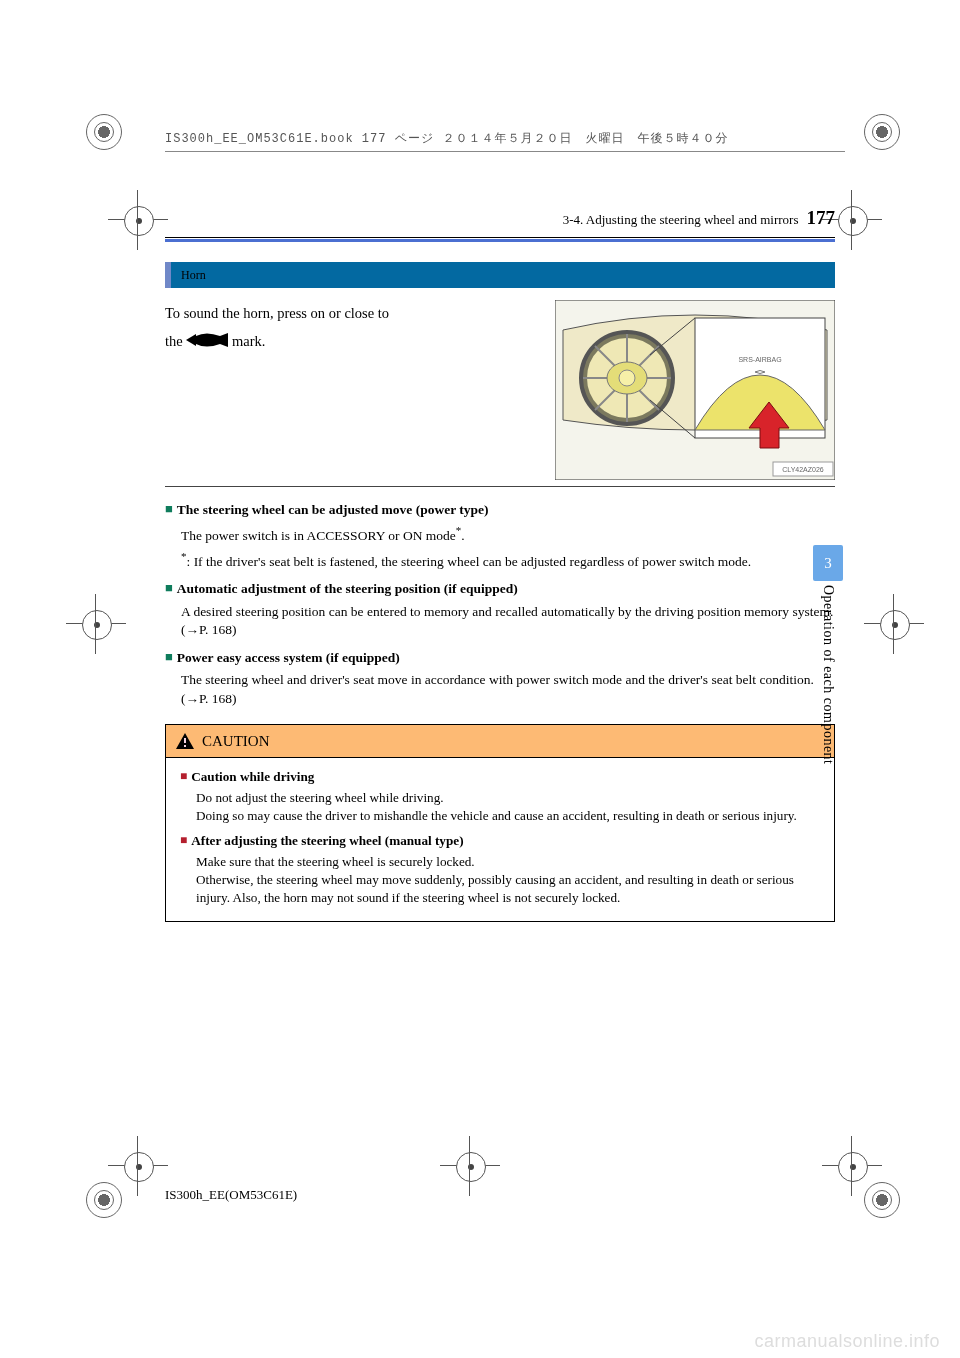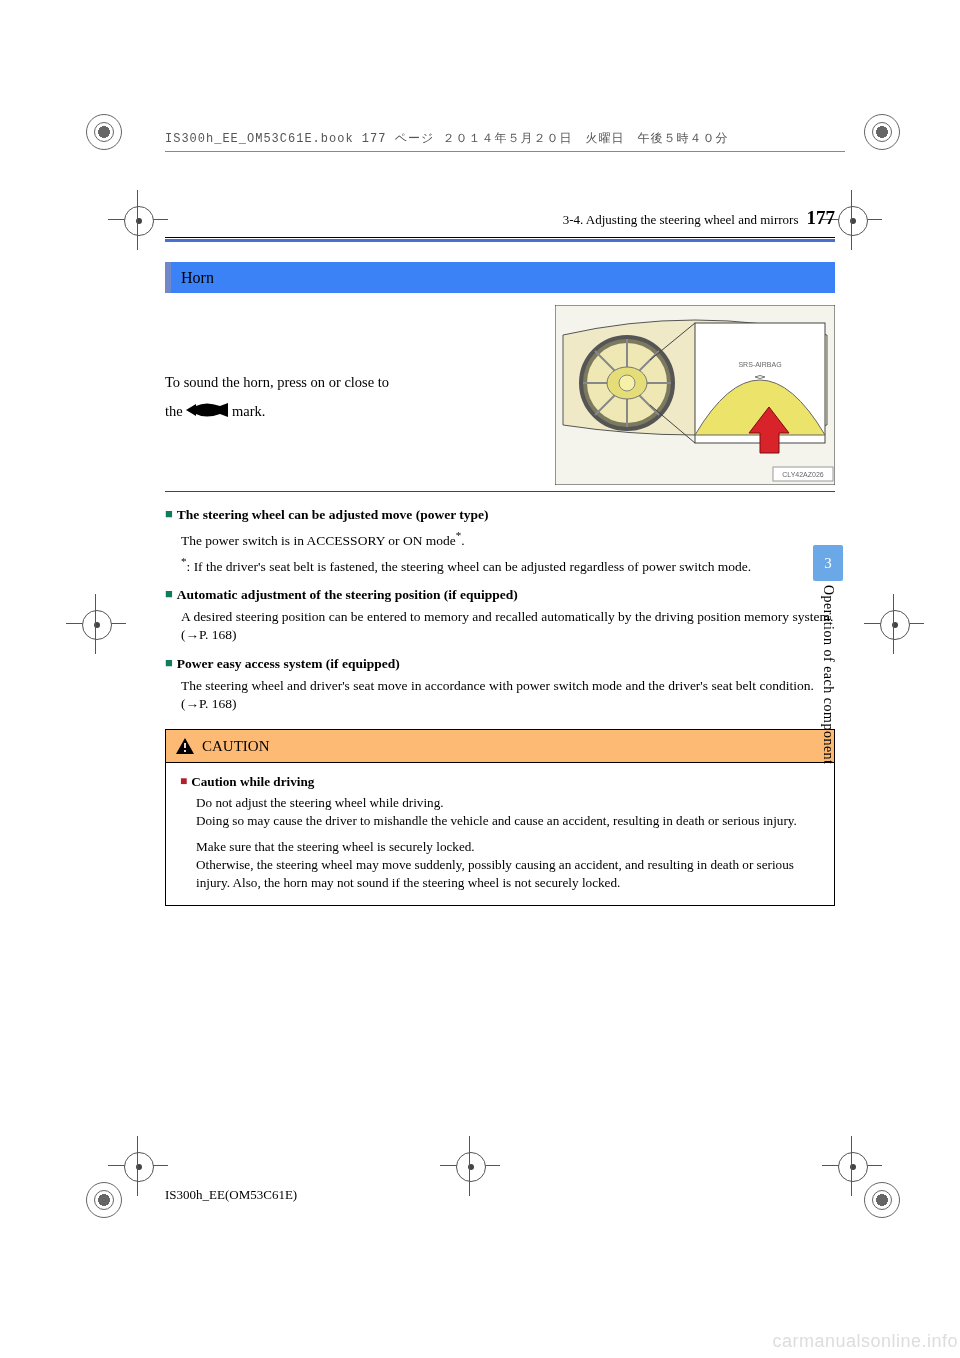--- a/index.html
+++ b/index.html
@@ -79,31 +79,31 @@
   .sec-line{
     border-top:1px solid #000;
     margin-top:6px;
   }
   .blue-line{
     border-top:3px solid #4b6fd1;
     margin-top:1px;
   }
 
   .section-heading{
-    background:#3b82f6;
+    background:#0369a1;
     border-left:6px solid #7088c8;
     padding:5px 10px;
-    font-size:16px;
+    font-size:12px;
     margin-top:20px;
   }
   .horn-block{
     display:flex;
     gap:16px;
     margin-top:12px;
-    align-items:center;
+    align-items:flex-start;
   }
   .horn-text{
     flex:1;
     padding-top:4px;
   }
   .horn-svg{
     width:42px; height:18px; vertical-align:-3px;
   }
 
   .horn-img{
@@ -166,21 +166,21 @@
 
   .footer-code{
     position:absolute;
     left:165px;
     bottom:155px;
     font-size:13px;
     color:#000;
   }
   .watermark{
     position:absolute;
-    right:2px;
+    right:20px;
     bottom:6px;
     color:#ddd;
     font-size:18px;
     font-family:Arial,sans-serif;
     letter-spacing:0.5px;
   }
 </style>
 </head>
 <body>
 
@@ -297,20 +297,21 @@
       </svg>
       <span>CAUTION</span>
     </div>
     <div class="caution-body">
       <div class="item">
         <div class="ttl"><span class="sq">■</span><span>Caution while driving</span></div>
         <p style="white-space:pre-line;">Do not adjust the steering wheel while driving.
 Doing so may cause the driver to mishandle the vehicle and cause an accident, resulting in death or serious injury.</p>
       </div>
       <div class="item">
+        <div class="ttl"><span class="sq">■</span><span>After adjusting the steering wheel (manual type)</span></div>
         <p style="white-space:pre-line;">Make sure that the steering wheel is securely locked.
 Otherwise, the steering wheel may move suddenly, possibly causing an accident, and resulting in death or serious injury. Also, the horn may not sound if the steering wheel is not securely locked.</p>
       </div>
     </div>
   </div>
 
   <div class="side-tab">3</div>
   <div class="side-text">Operation of each component</div>
 </div>
 

